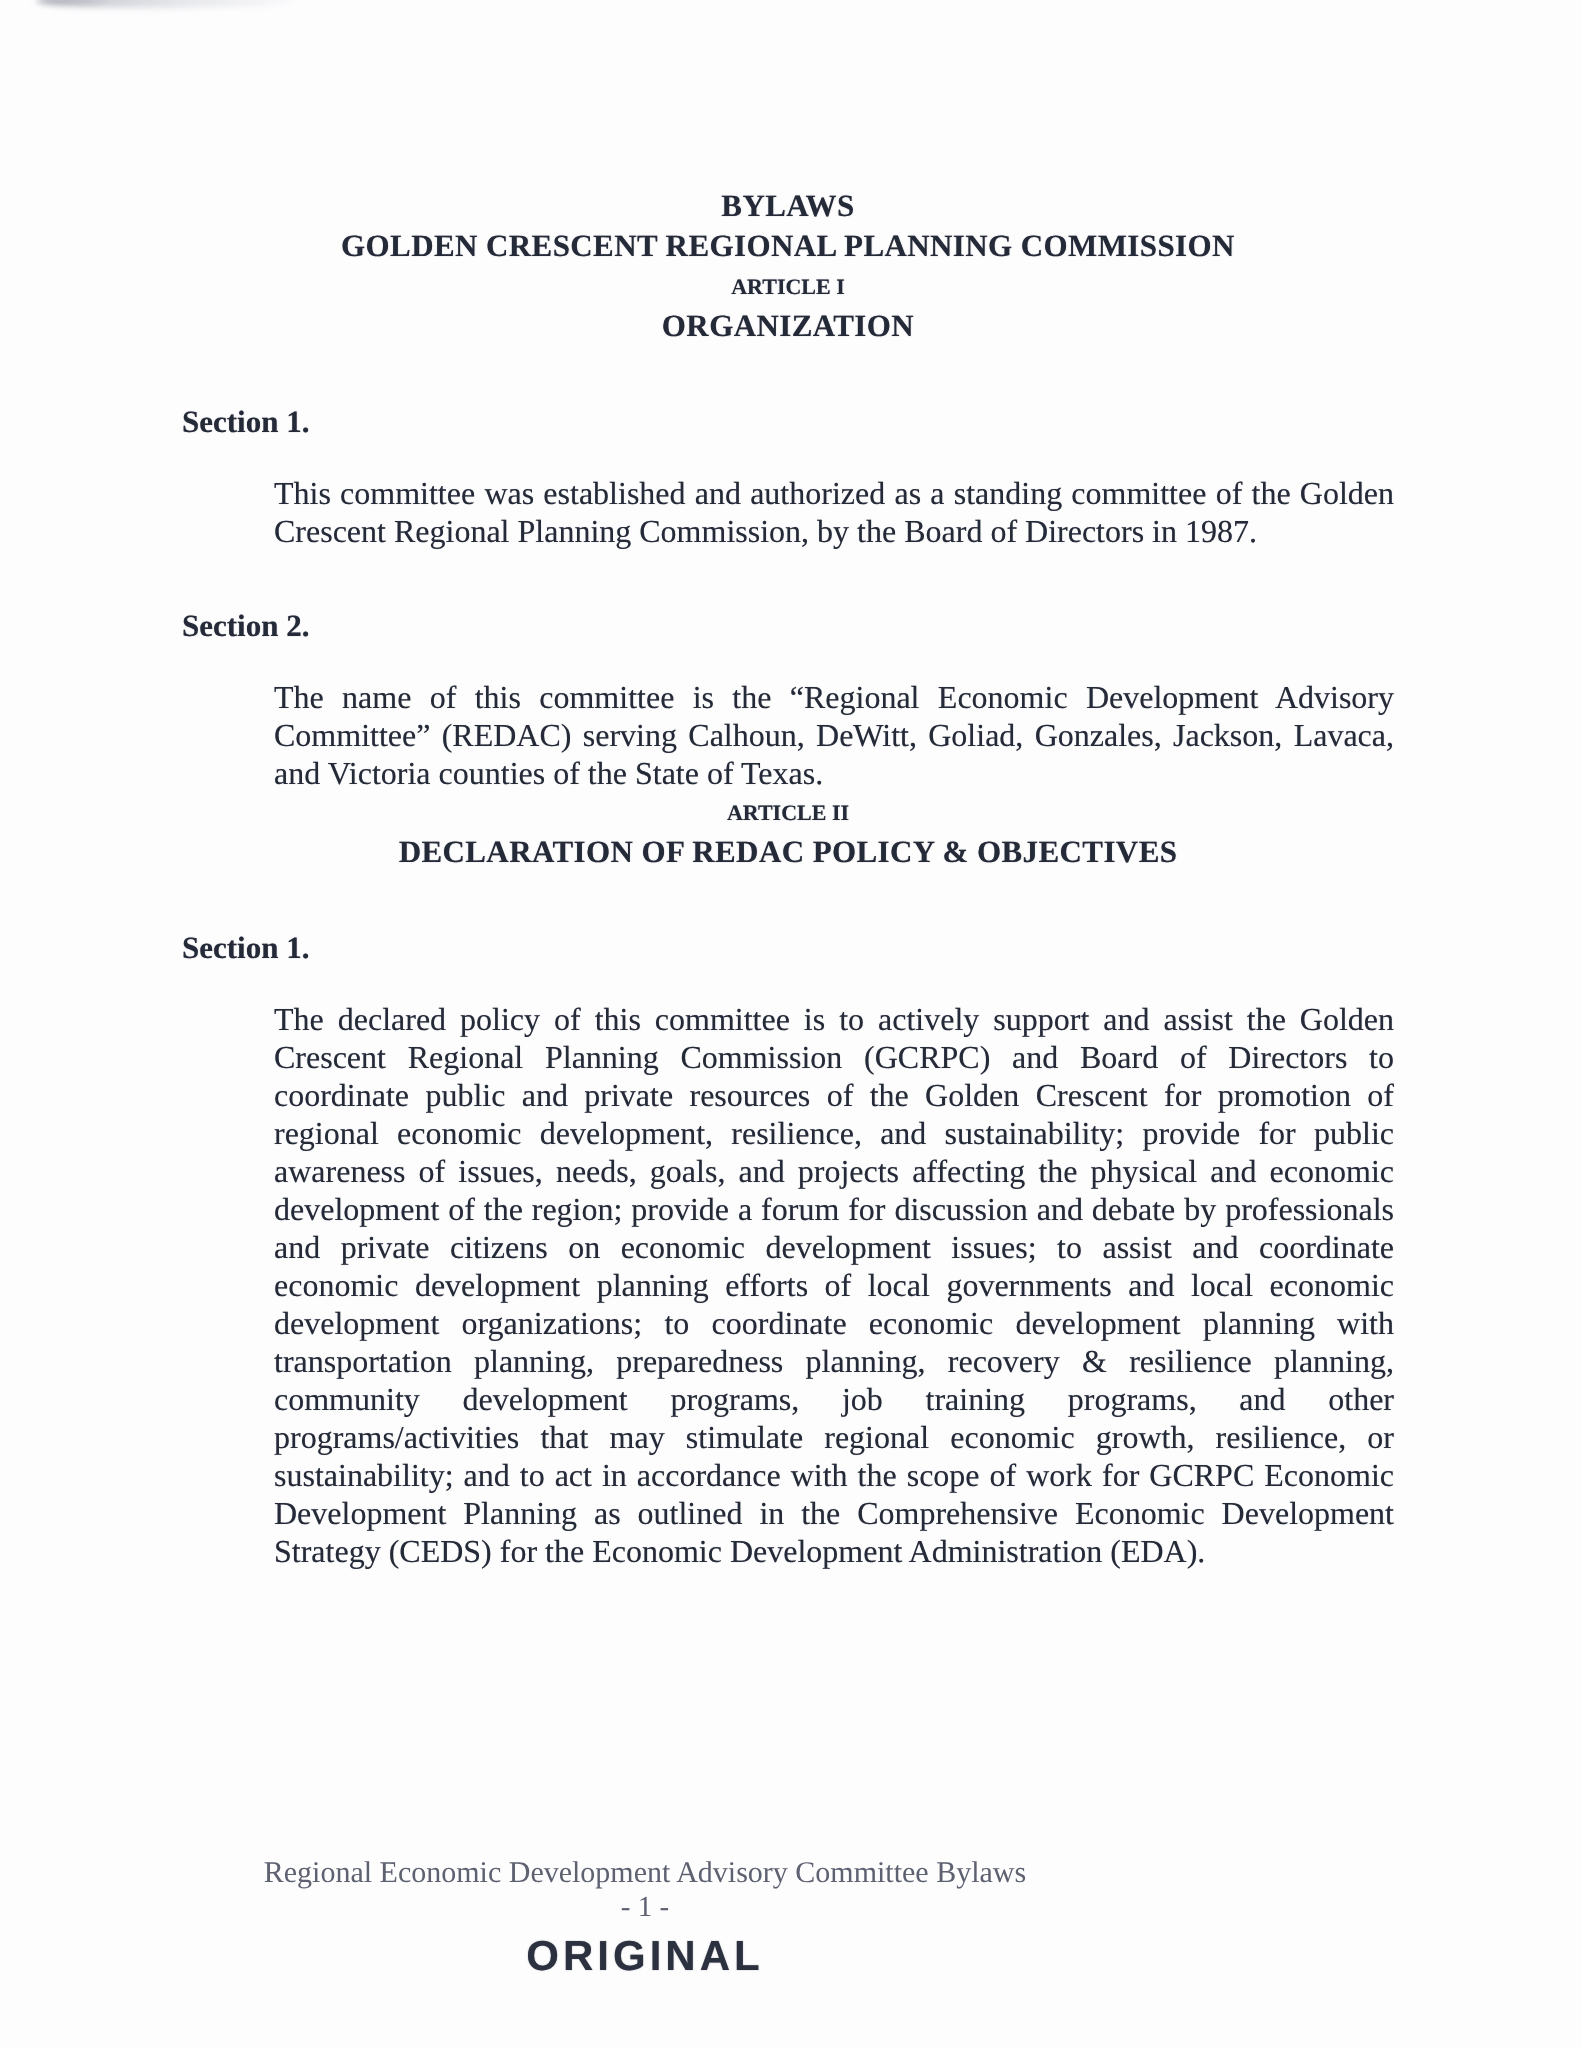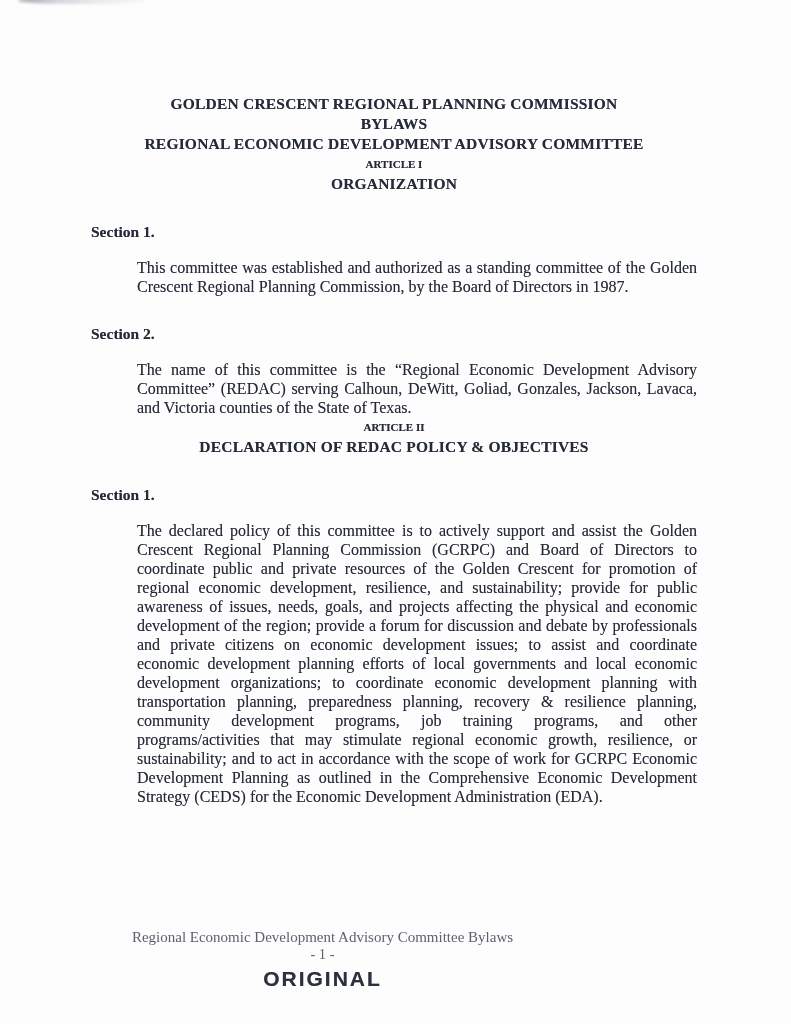--- a/index.html
+++ b/index.html
@@ -107,23 +107,22 @@
 </head>
 <body>
 
 <div class="page">
 
   <div class="scan-smudge"></div>
 
   <div class="content">
 
     <div class="doc-header">
+      <div>BYLAWS</div>
       <div>GOLDEN CRESCENT REGIONAL PLANNING COMMISSION</div>
-      <div>BYLAWS</div>
-      <div>REGIONAL ECONOMIC DEVELOPMENT ADVISORY COMMITTEE</div>
     </div>
 
     <div class="article-heading">ARTICLE I</div>
     <div class="article-subheading">ORGANIZATION</div>
 
     <div class="section-label">Section 1.</div>
     <p class="body-text">This committee was established and authorized as a standing committee of the Golden Crescent Regional Planning Commission, by the Board of Directors in 1987.</p>
 
     <div class="section-label">Section 2.</div>
     <p class="body-text">The name of this committee is the “Regional Economic Development Advisory Committee” (REDAC) serving Calhoun, DeWitt, Goliad, Gonzales, Jackson, Lavaca, and Victoria counties of the State of Texas.</p>

